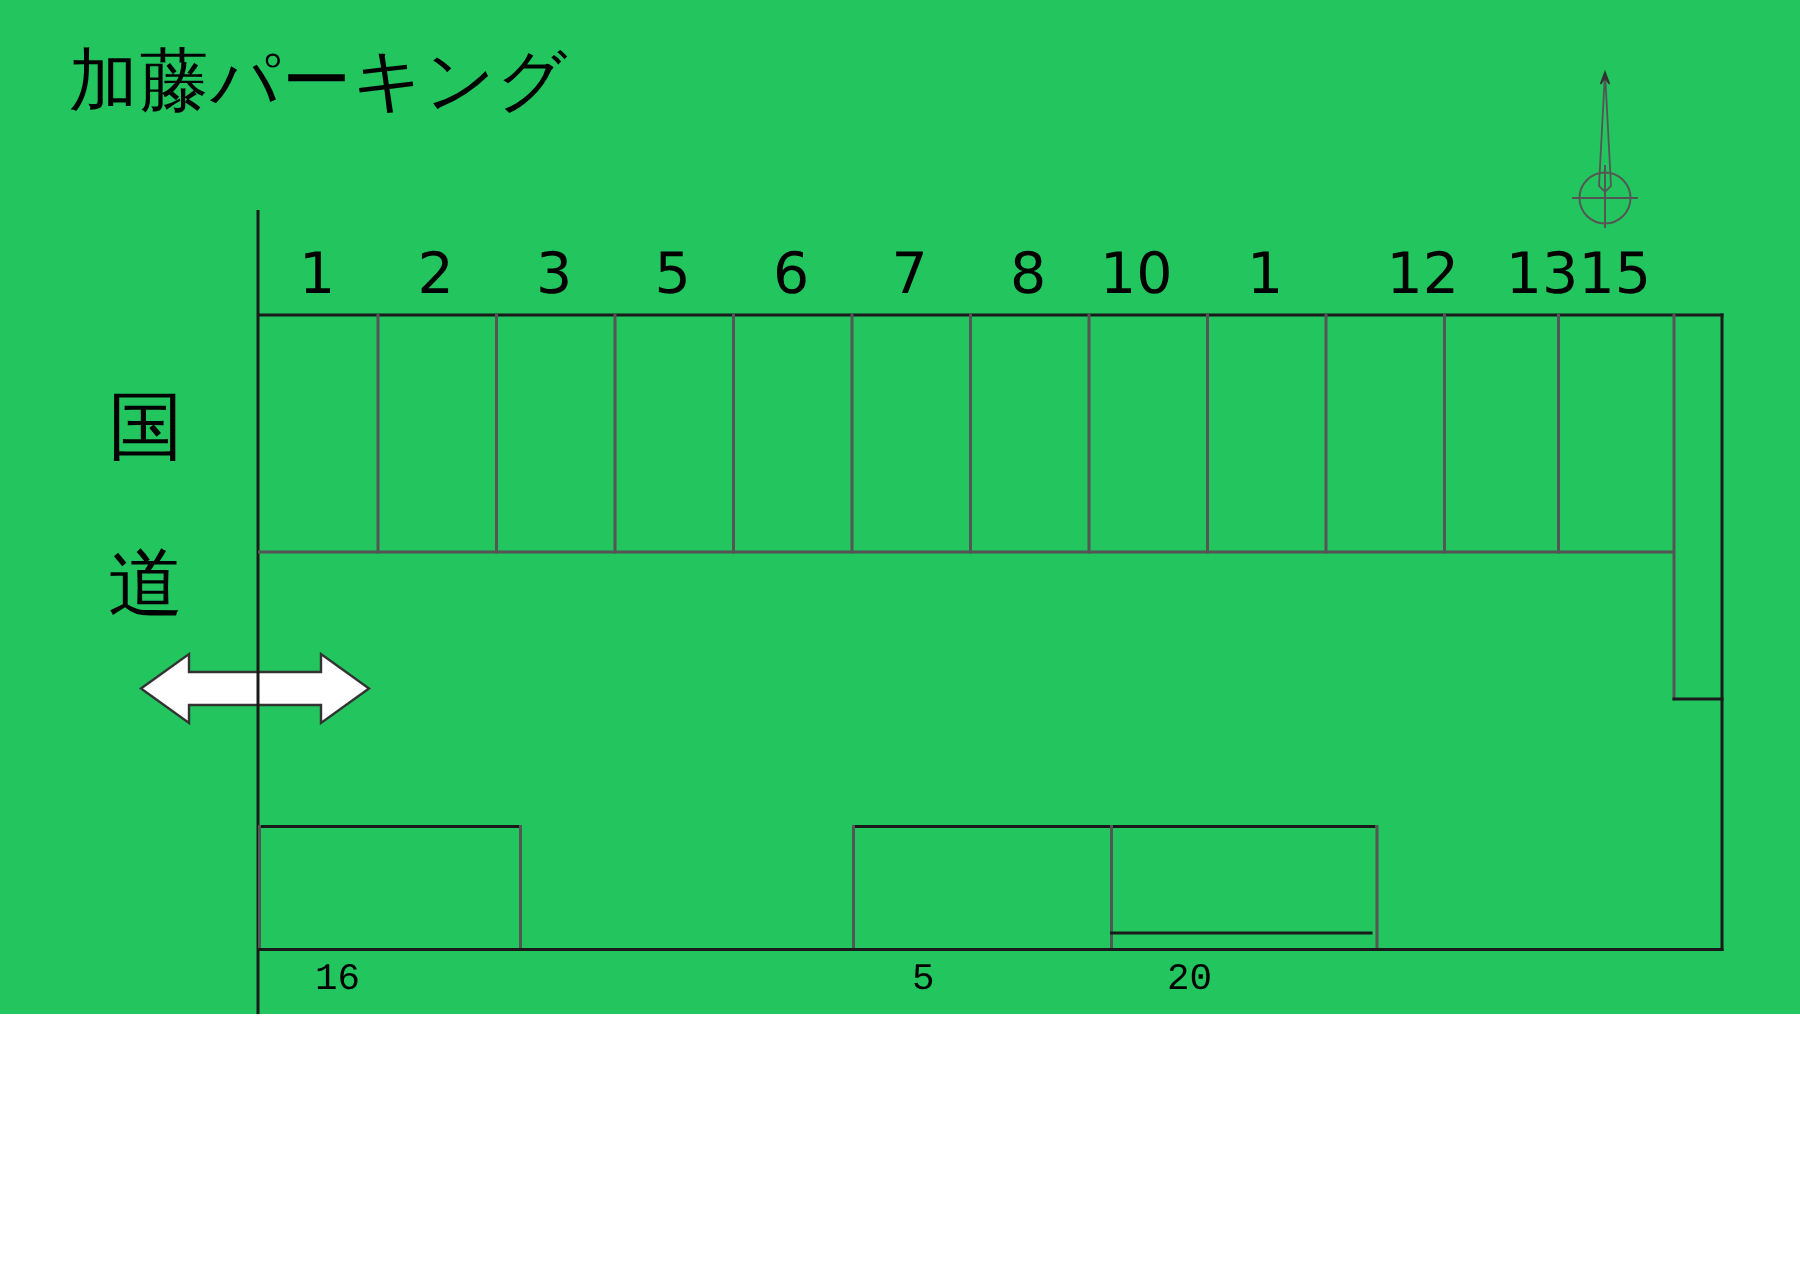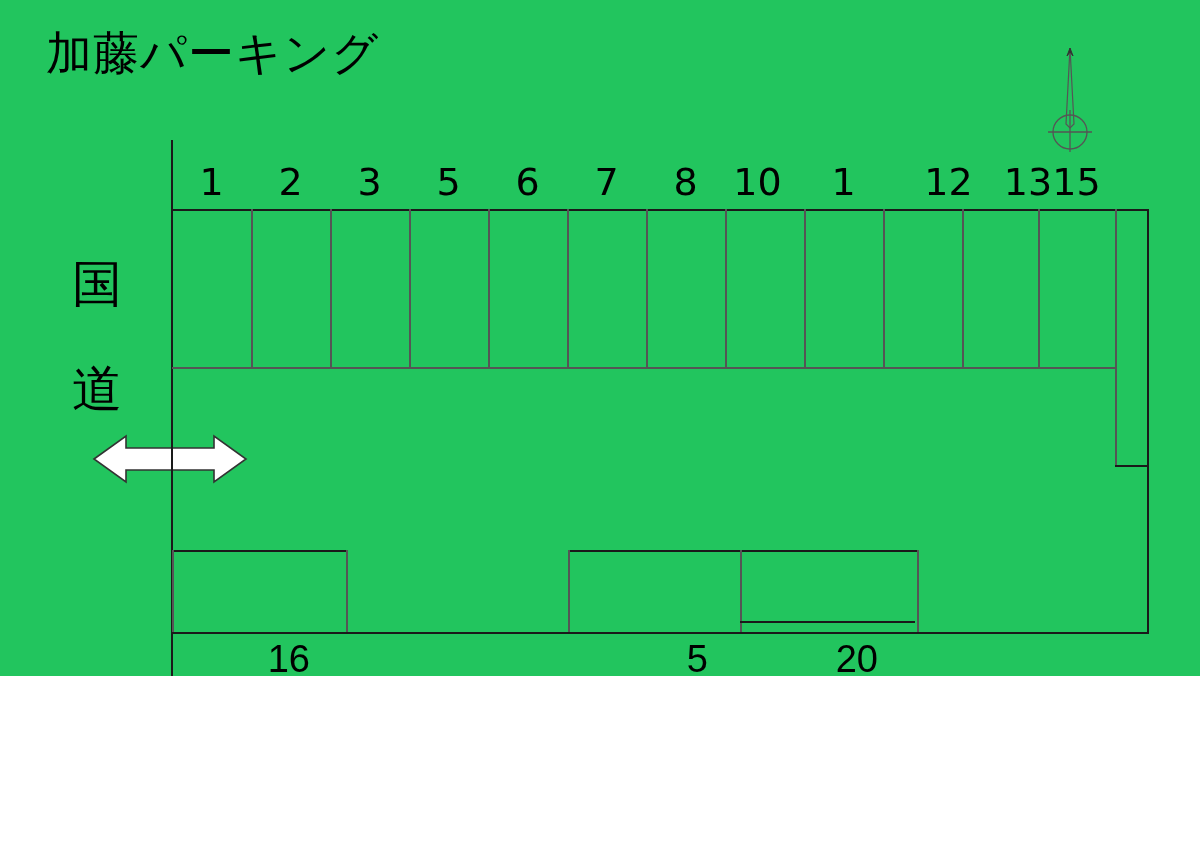--- a/index.html
+++ b/index.html
@@ -55,25 +55,25 @@
     font-size: 38px;
     line-height: 1;
     color: #000000;
     text-align: center;
     font-family: "DejaVu Sans", sans-serif;
   }
   
   .stall-num-bottom {
     position: absolute;
     top: 640px;
-    font-size: 38px;
+    font-size: 25px;
     line-height: 1;
     color: #000000;
-    text-align: right;
-    font-family: Liberation Sans, sans-serif;
+    text-align: left;
+    font-family: Liberation Mono, monospace;
   }
   
   #compass {
     position: absolute;
     left: 1030px;
     top: 42px;
     width: 80px;
     height: 110px;
   }
   

